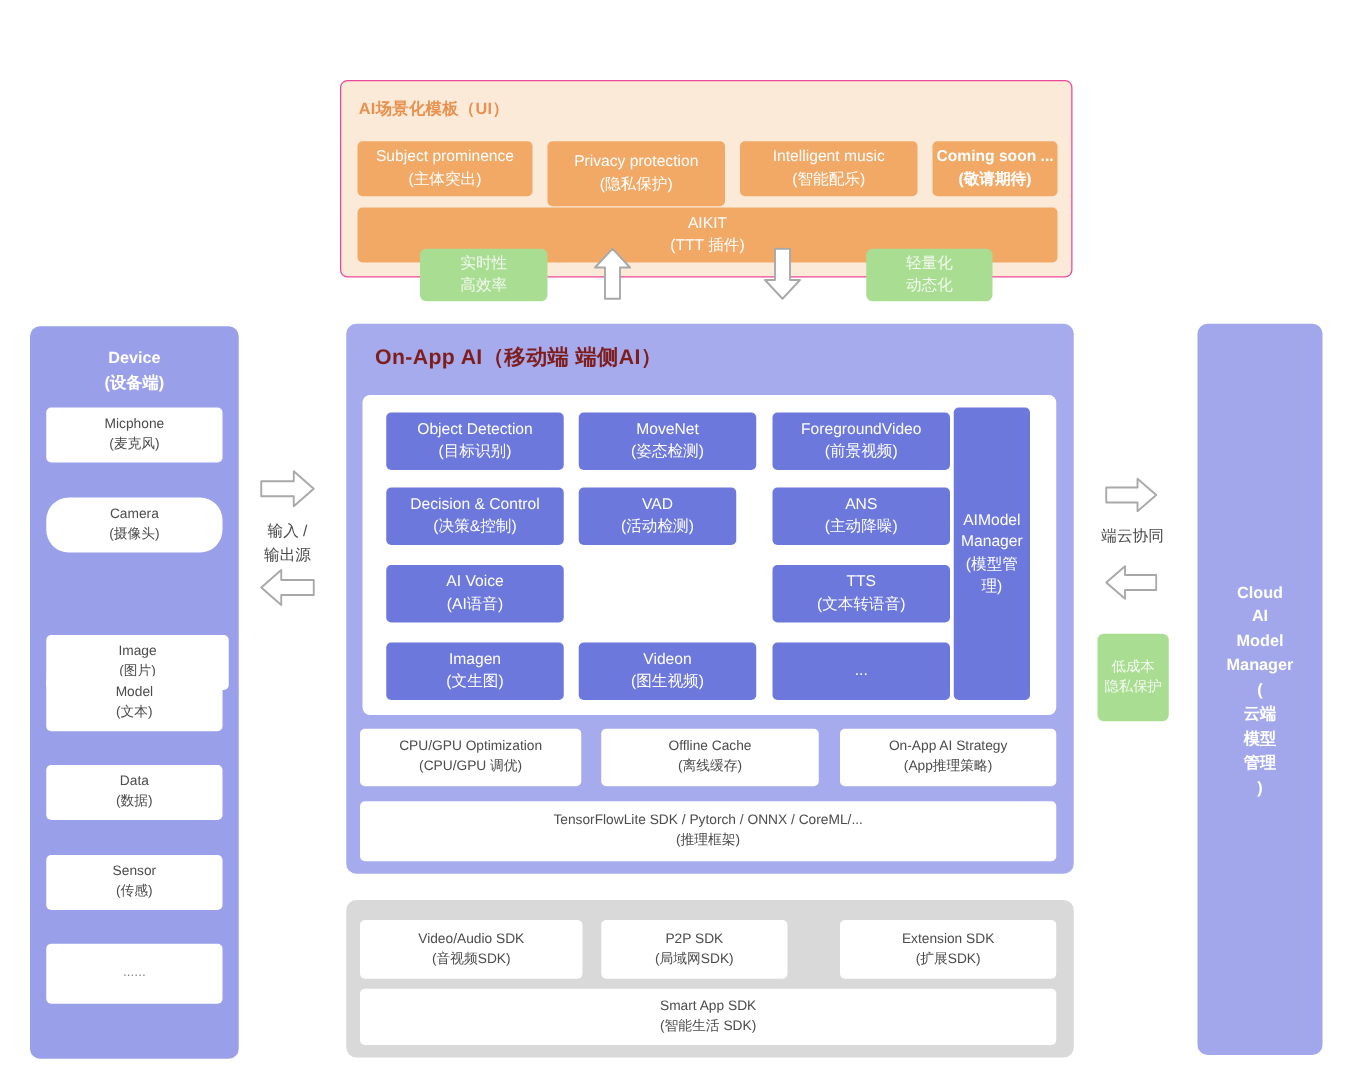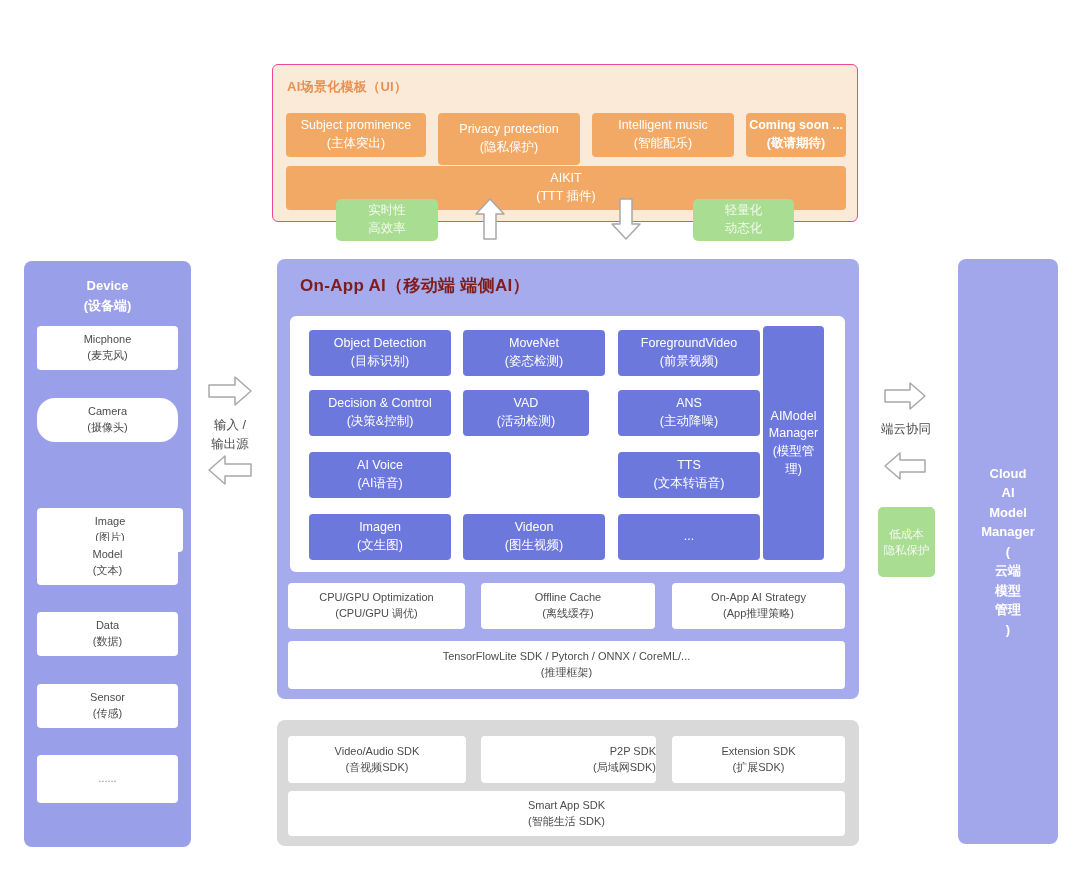--- a/index.html
+++ b/index.html
@@ -205,21 +205,21 @@
       <div class="t">TensorFlowLite SDK / Pytorch / ONNX / CoreML/...</div>
       <div class="s">(推理框架)</div>
     </div>
   </div>
 
   <div class="gray-panel" style="left:277px;top:720px;width:582px;height:126px;">
     <div class="card white-card" style="left:11px;top:16px;width:178px;height:47px;">
       <div class="t">Video/Audio SDK</div>
       <div class="s">(音视频SDK)</div>
     </div>
-    <div class="card white-card" style="left:204px;top:16px;width:175px;height:47px;align-items:flex-end;">
+    <div class="card white-card" style="left:204px;top:16px;width:149px;height:47px;">
       <div class="t">P2P SDK</div>
       <div class="s">(局域网SDK)</div>
     </div>
     <div class="card white-card" style="left:395px;top:16px;width:173px;height:47px;">
       <div class="t">Extension SDK</div>
       <div class="s">(扩展SDK)</div>
     </div>
     <div class="card white-card" style="left:11px;top:71px;width:557px;height:45px;">
       <div class="t">Smart App SDK</div>
       <div class="s">(智能生活 SDK)</div>

